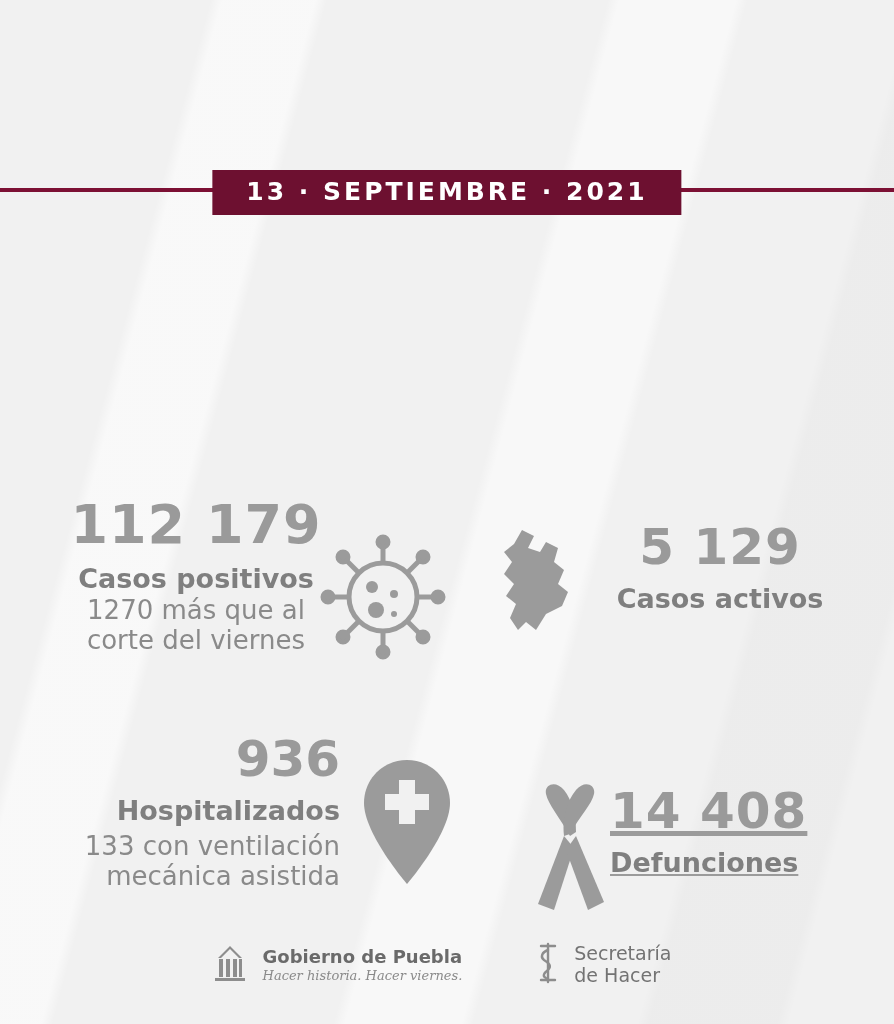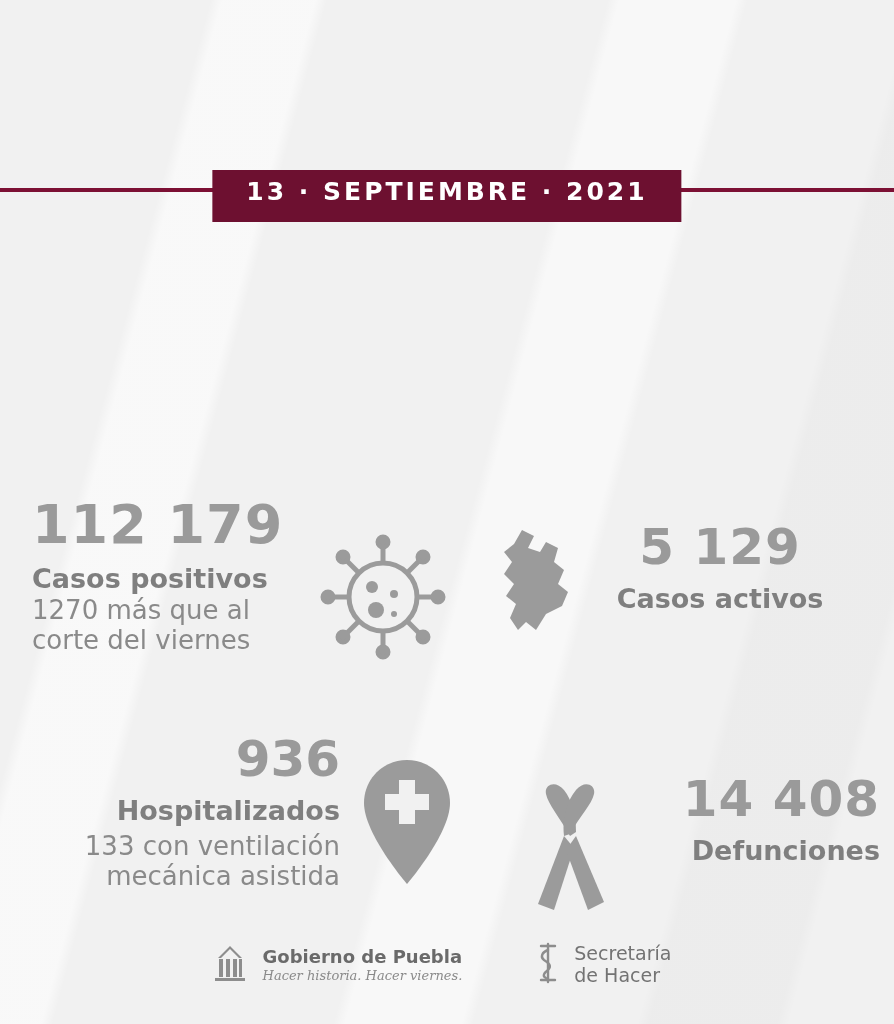--- a/index.html
+++ b/index.html
@@ -71,21 +71,21 @@
   .date-badge {
     position: absolute;
     left: 50%;
     transform: translateX(-50%);
     top: 0;
     background: #6d1030;
     color: #ffffff;
     font-size: 25px;
     font-weight: bold;
     letter-spacing: 3px;
-    padding: 7px 34px 16px 34px;
+    padding: 7px 34px 9px 34px;
     font-family: "DejaVu Sans", sans-serif;
     white-space: nowrap;
   }
 
   
   .num {
     font-family: "DejaVu Sans", sans-serif;
     font-weight: bold;
     color: #9a9a9a;
     line-height: 1;
@@ -122,24 +122,24 @@
   }
 
   
   .row2 {
     position: relative;
     height: 200px;
     margin-top: 40px;
   }
   .pos-block {
     position: absolute;
-    left: 32px;
+    left: 56px;
     top: 0;
     width: 280px;
-    text-align: left;
+    text-align: center;
   }
   .pos-block .num {
     font-size: 54px;
     letter-spacing: 1px;
   }
   .pos-block .lbl {
     font-size: 27px;
     margin-top: 12px;
   }
   .pos-block .sub {
@@ -206,23 +206,24 @@
     top: 18px;
   }
   .ribbon-icon {
     position: absolute;
     left: 520px;
     top: 48px;
   }
   .death-block {
     position: absolute;
     left: 610px;
-    top: 40px;
+    top: 52px;
     width: 270px;
-    text-align: right;
+    text-align: left;
+    text-decoration: underline;
   }
   .death-block .num {
     font-size: 50px;
     letter-spacing: 1px;
   }
   .death-block .lbl {
     font-size: 27px;
     margin-top: 12px;
   }
 

